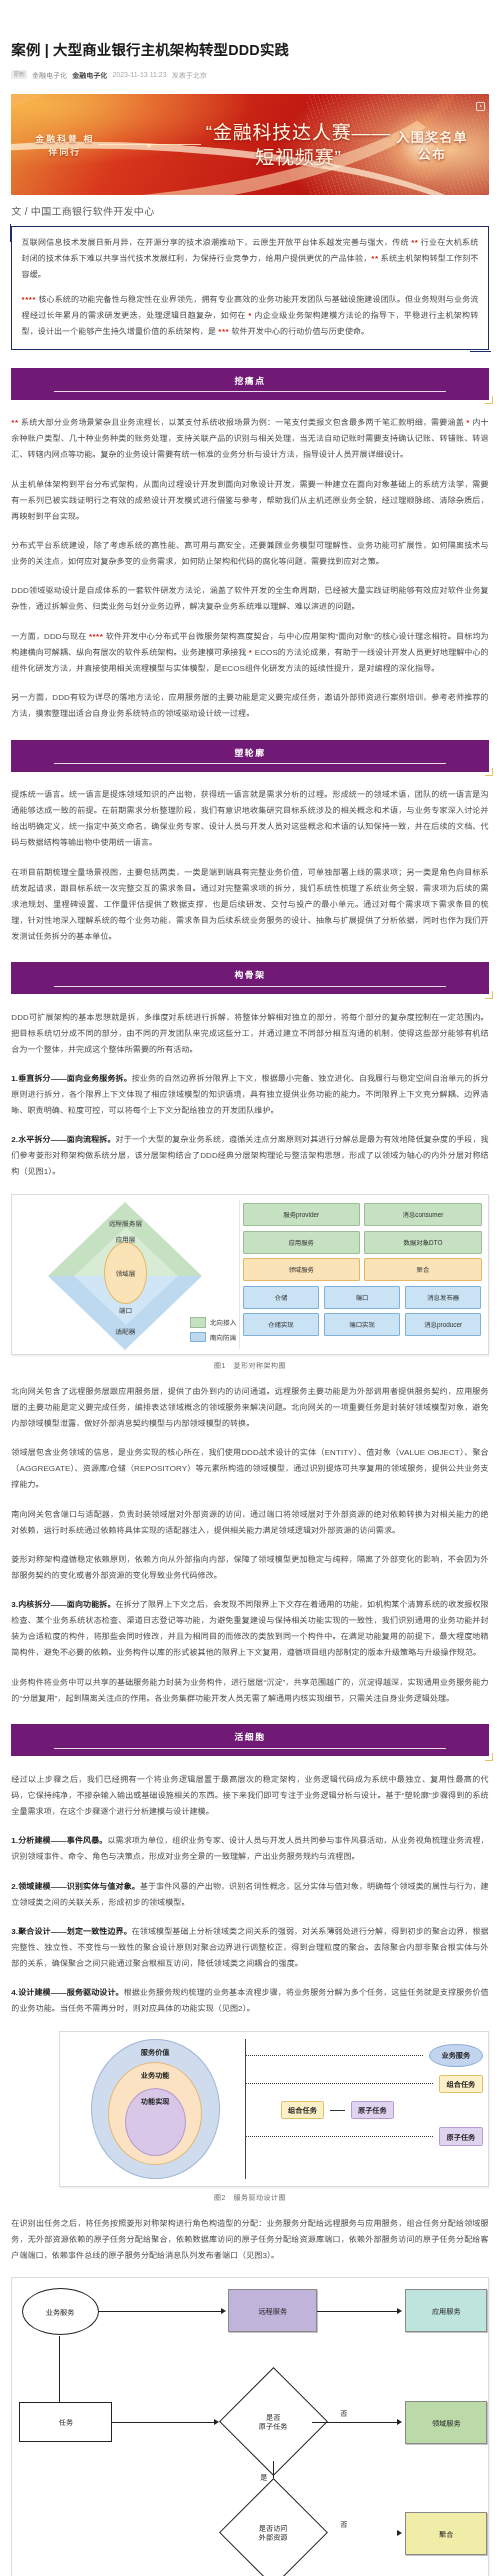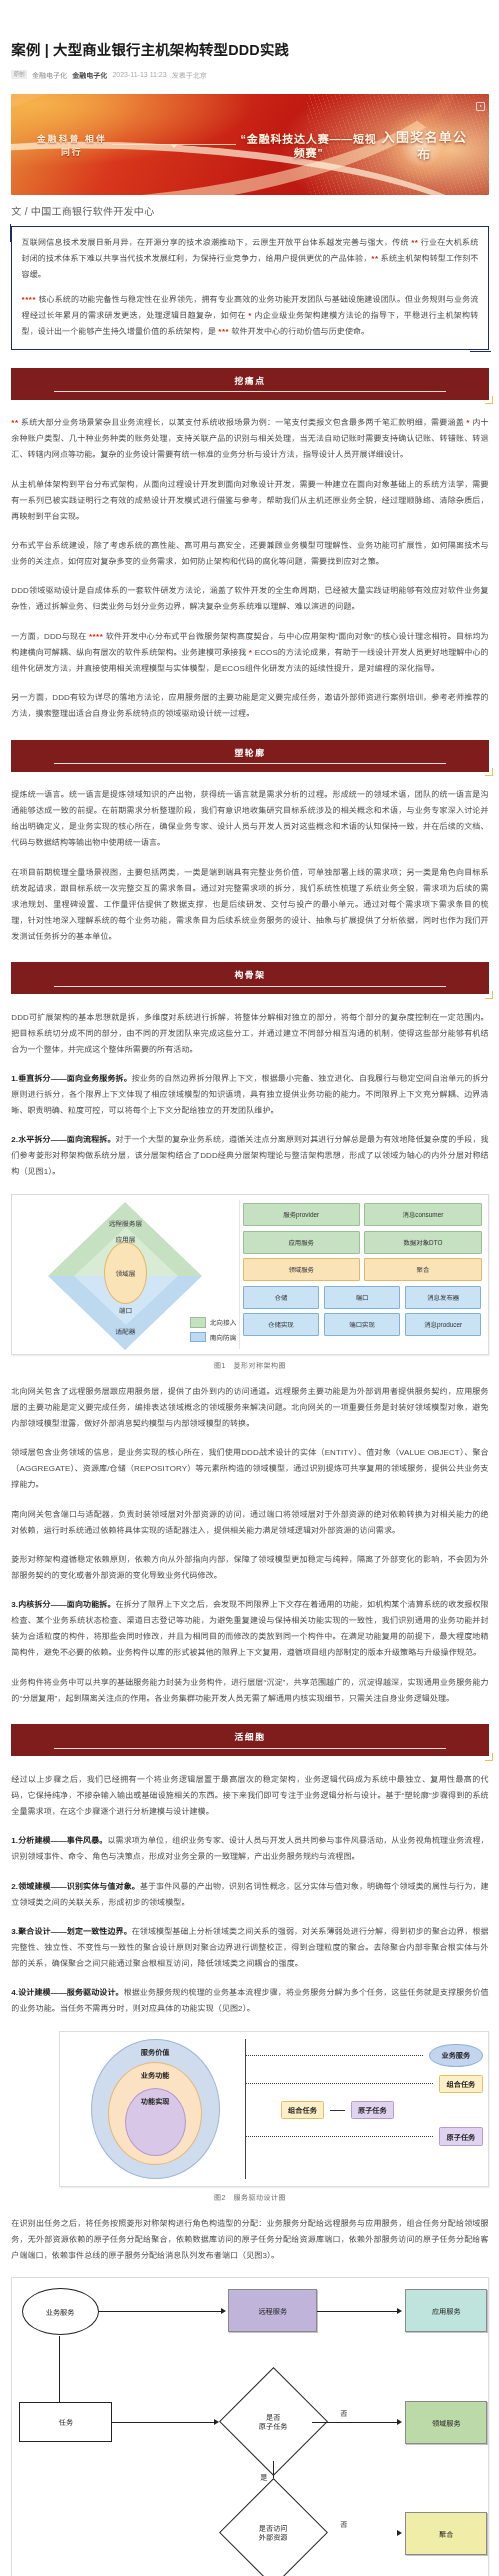--- a/index.html
+++ b/index.html
@@ -88,21 +88,21 @@
     text-shadow: 0 0.5px 1.5px rgba(120,10,0,.6);
     margin-bottom:2.1px;
   }
   .banner-rule { width:143px; height:1px; background:rgba(255,235,200,.85); margin: 1px 0 4.1px 0; position:relative; }
   .banner-rule:after {
     content:""; position:absolute; left:50%; top:0; transform:translateX(-50%);
     width:0;height:0;border-left:4.6px solid transparent;border-right:4.6px solid transparent;
     border-top:4.6px solid rgba(255,235,200,.85);
   }
   .banner-title-1 {
-    color:#fff6e4; font-size:11px; font-weight:700; letter-spacing:0.8px;
+    color:#fff6e4; font-size:19px; font-weight:400; letter-spacing:0.8px;
     text-shadow: 0 1px 2.6px rgba(130,15,0,.75);
     line-height:1.3;
   }
   .banner-title-2 {
     color:#fff6e4; font-size:13px; font-weight:700; letter-spacing:1.3px;
     text-shadow: 0 1px 2.6px rgba(130,15,0,.75);
     line-height:1.35;
   }
   .banner-corner-btn {
     position:absolute; right:4.1px; top:8.2px; z-index:5;
@@ -147,21 +147,21 @@
   }
   .content { padding: 0 11.3px; }
   .content p.para { margin: 0 0 13.4px 0; }
   .redact { color:#d81e06; font-weight:700; letter-spacing:0.5px; }
   .bold-lead { font-weight:700; color:#1f1f1f;margin-top:25px; }
 
   
   .section-head {
     position: relative;
     margin: 17.5px 11.3px 15.5px 11.3px;
-    background:#7f1d1d;
+    background:#701a75;
     height: 32px;
     display:flex; flex-direction:column; align-items:center; justify-content:center;
   }
   .section-head .sh-title {
     color:#ffffff; font-size:8.8px; font-weight:700; letter-spacing:1.5px; line-height:1;
     margin-top:1px;
   }
   .section-head .sh-rule { width:82%; height:0.5px; background:rgba(255,255,255,.85); margin-top:5.7px; }
   .section-head .sh-corner {
     position:absolute; right:-4.6px; bottom:-4.6px; width:8.2px; height:8.2px;
@@ -341,21 +341,21 @@
     <p class="para">一方面，DDD与现在 <span class="redact">****</span> 软件开发中心分布式平台微服务架构高度契合，与中心应用架构“面向对象”的核心设计理念相符。目标均为构建横向可解耦、纵向有层次的软件系统架构。业务建模可承接我 <span class="redact">*</span> ECOS的方法论成果，有助于一线设计开发人员更好地理解中心的组件化研发方法，并直接使用相关流程模型与实体模型，是ECOS组件化研发方法的延续性提升，是对编程的深化指导。</p>
     <p class="para">另一方面，DDD有较为详尽的落地方法论，应用服务层的主要功能是定义要完成任务，邀请外部师资进行案例培训，参考老师推荐的方法，摸索整理出适合自身业务系统特点的领域驱动设计统一过程。</p>
   </div>
 
   <div class="section-head">
     <div class="sh-title">塑轮廓</div>
     <div class="sh-rule"></div>
     <div class="sh-corner"></div>
   </div>
   <div class="content">
-    <p class="para">提炼统一语言。统一语言是提炼领域知识的产出物，获得统一语言就是需求分析的过程。形成统一的领域术语，团队的统一语言是沟通能够达成一致的前提。在前期需求分析整理阶段，我们有意识地收集研究目标系统涉及的相关概念和术语，与业务专家深入讨论并给出明确定义，是业务实现的核心所在，确保业务专家、设计人员与开发人员对这些概念和术语的认知保持一致，并在后续的文档、代码与数据结构等输出物中使用统一语言。</p>
+    <p class="para">提炼统一语言。统一语言是提炼领域知识的产出物，获得统一语言就是需求分析的过程。形成统一的领域术语，团队的统一语言是沟通能够达成一致的前提。在前期需求分析整理阶段，我们有意识地收集研究目标系统涉及的相关概念和术语，与业务专家深入讨论并给出明确定义，统一指定中英文命名，确保业务专家、设计人员与开发人员对这些概念和术语的认知保持一致，并在后续的文档、代码与数据结构等输出物中使用统一语言。</p>
     <p class="para">在项目前期梳理全量场景视图，主要包括两类，一类是端到端具有完整业务价值，可单独部署上线的需求项；另一类是角色向目标系统发起请求，跟目标系统一次完整交互的需求条目。通过对完整需求项的拆分，我们系统性梳理了系统业务全貌，需求项为后续的需求池规划、里程碑设置、工作量评估提供了数据支撑，也是后续研发、交付与投产的最小单元。通过对每个需求项下需求条目的梳理，针对性地深入理解系统的每个业务功能，需求条目为后续系统业务服务的设计、抽象与扩展提供了分析依据，同时也作为我们开发测试任务拆分的基本单位。</p>
   </div>
 
   <div class="section-head">
     <div class="sh-title">构骨架</div>
     <div class="sh-rule"></div>
     <div class="sh-corner"></div>
   </div>
   <div class="content">
     <p class="para">DDD可扩展架构的基本思想就是拆，多维度对系统进行拆解，将整体分解相对独立的部分，将每个部分的复杂度控制在一定范围内。把目标系统切分成不同的部分，由不同的开发团队来完成这些分工，并通过建立不同部分相互沟通的机制，使得这些部分能够有机结合为一个整体，并完成这个整体所需要的所有活动。</p>

